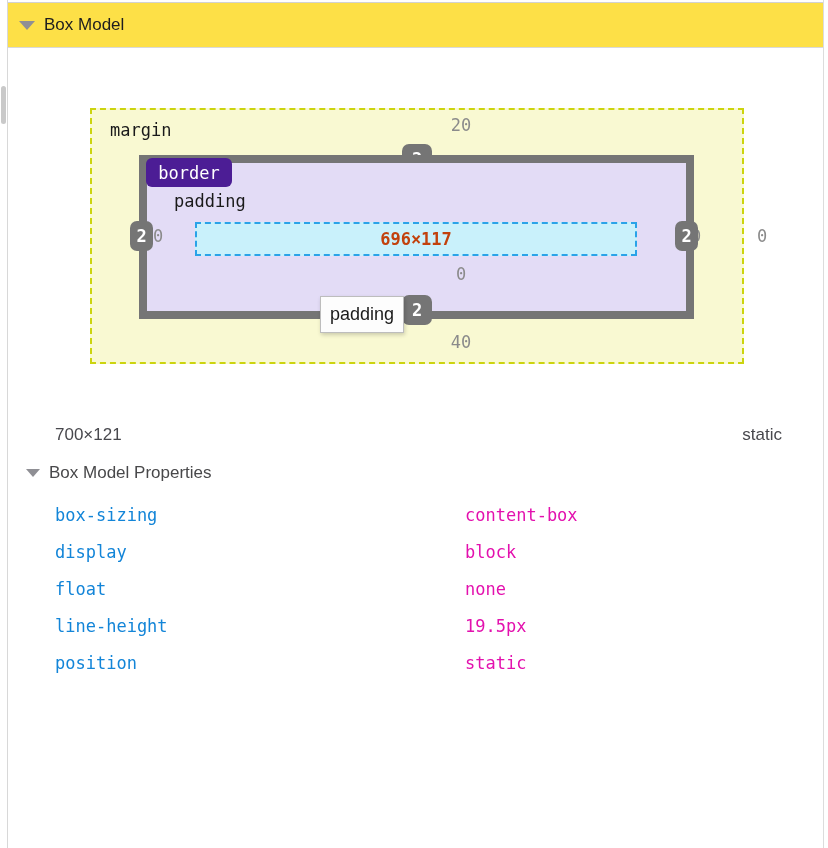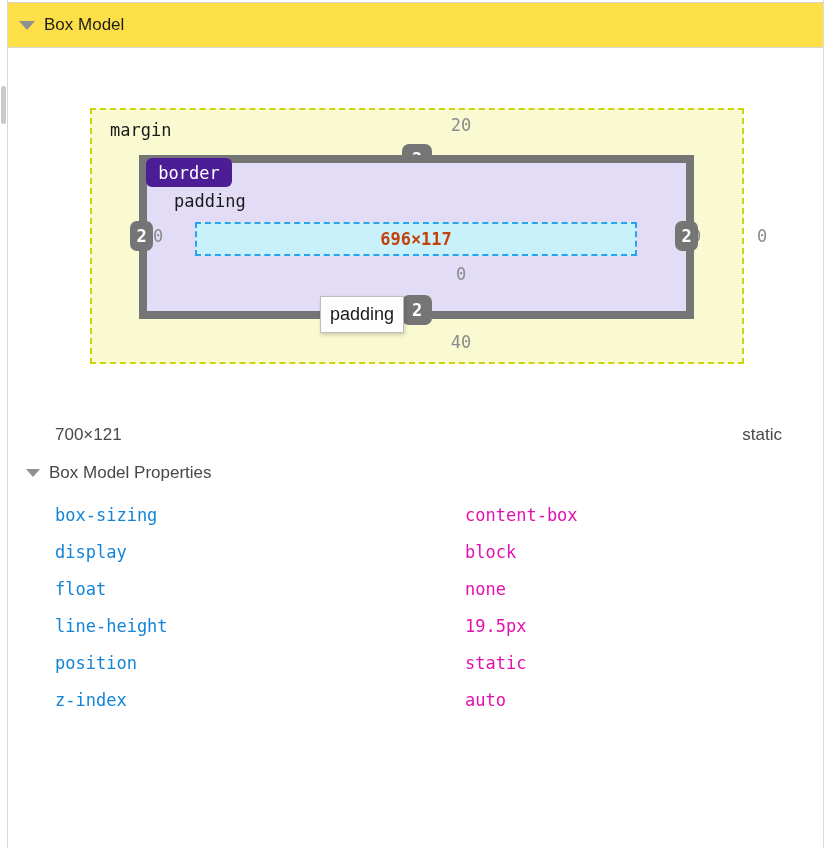--- a/index.html
+++ b/index.html
@@ -141,19 +141,15 @@
       <span class="prop-value">none</span>
     </div>
     <div class="prop-row">
       <span class="prop-name">line-height</span>
       <span class="prop-value">19.5px</span>
     </div>
     <div class="prop-row">
       <span class="prop-name">position</span>
       <span class="prop-value">static</span>
     </div>
-    <div class="prop-row">
-      <span class="prop-name">z-index</span>
-      <span class="prop-value">auto</span>
-    </div>
   </div>
 
 </div>
 
 </body></html>

